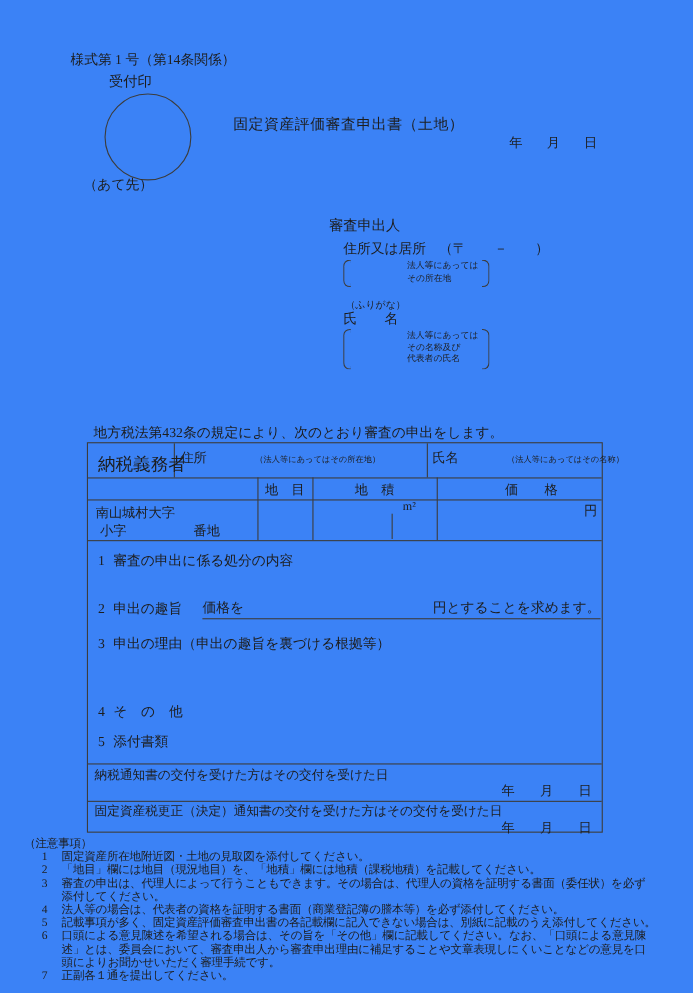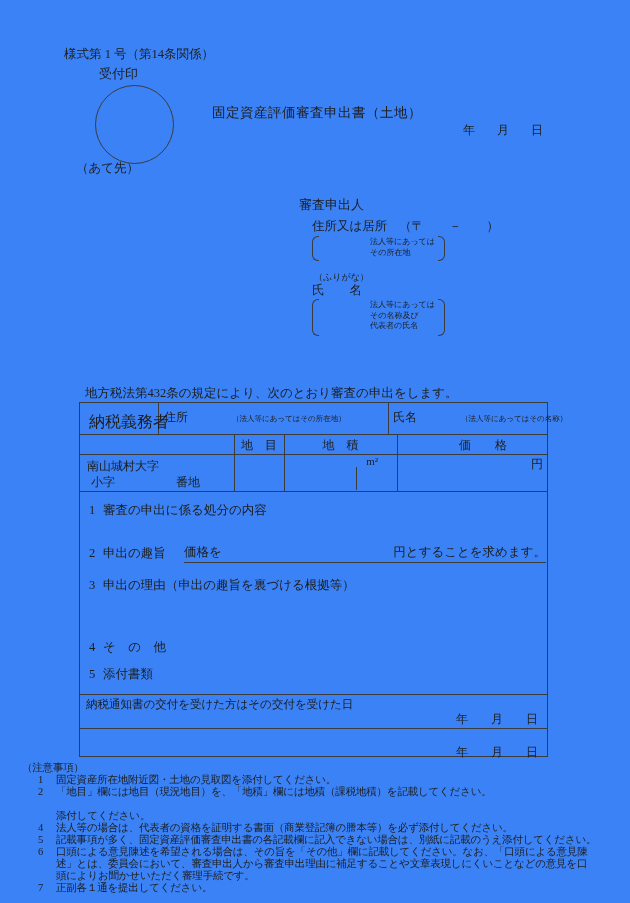--- a/index.html
+++ b/index.html
@@ -132,34 +132,38 @@
       <span class="ino">5</span><span>添付書類</span>
     </div>
 
     <div class="abs" style="left:6px;top:294px;font-size:11.5px">納税通知書の交付を受けた方はその交付を受けた日</div>
     <div class="abs daterow2" style="left:376px;top:308px">
       <span>年</span>
       <span>月</span>
       <span>日</span>
     </div>
 
+    <div class="abs" style="left:6px;top:327px;font-size:11.5px">固定資産税更正（決定）通知書の交付を受けた方はその交付を受けた日</div>
     <div class="abs daterow2" style="left:376px;top:341px">
       <span>年</span>
       <span>月</span>
       <span>日</span>
     </div>
   </div>
 
   <div class="nline" style="left:22px;top:762px">（注意事項）</div>
 
   <div class="nline" style="left:38px;top:774px">
     <span class="nno">1</span><span>固定資産所在地附近図・土地の見取図を添付してください。</span>
   </div>
   <div class="nline" style="left:38px;top:786px">
     <span class="nno">2</span><span>「地目」欄には地目（現況地目）を、「地積」欄には地積（課税地積）を記載してください。</span>
+  </div>
+  <div class="nline" style="left:38px;top:798px">
+    <span class="nno">3</span><span>審査の申出は、代理人によって行うこともできます。その場合は、代理人の資格を証明する書面（委任状）を必ず</span>
   </div>
   <div class="nline" style="left:56px;top:810px">添付してください。</div>
   <div class="nline" style="left:38px;top:822px">
     <span class="nno">4</span><span>法人等の場合は、代表者の資格を証明する書面（商業登記簿の謄本等）を必ず添付してください。</span>
   </div>
   <div class="nline" style="left:38px;top:834px">
     <span class="nno">5</span><span>記載事項が多く、固定資産評価審査申出書の各記載欄に記入できない場合は、別紙に記載のうえ添付してください。</span>
   </div>
   <div class="nline" style="left:38px;top:846px">
     <span class="nno">6</span><span>口頭による意見陳述を希望される場合は、その旨を「その他」欄に記載してください。なお、「口頭による意見陳</span>

